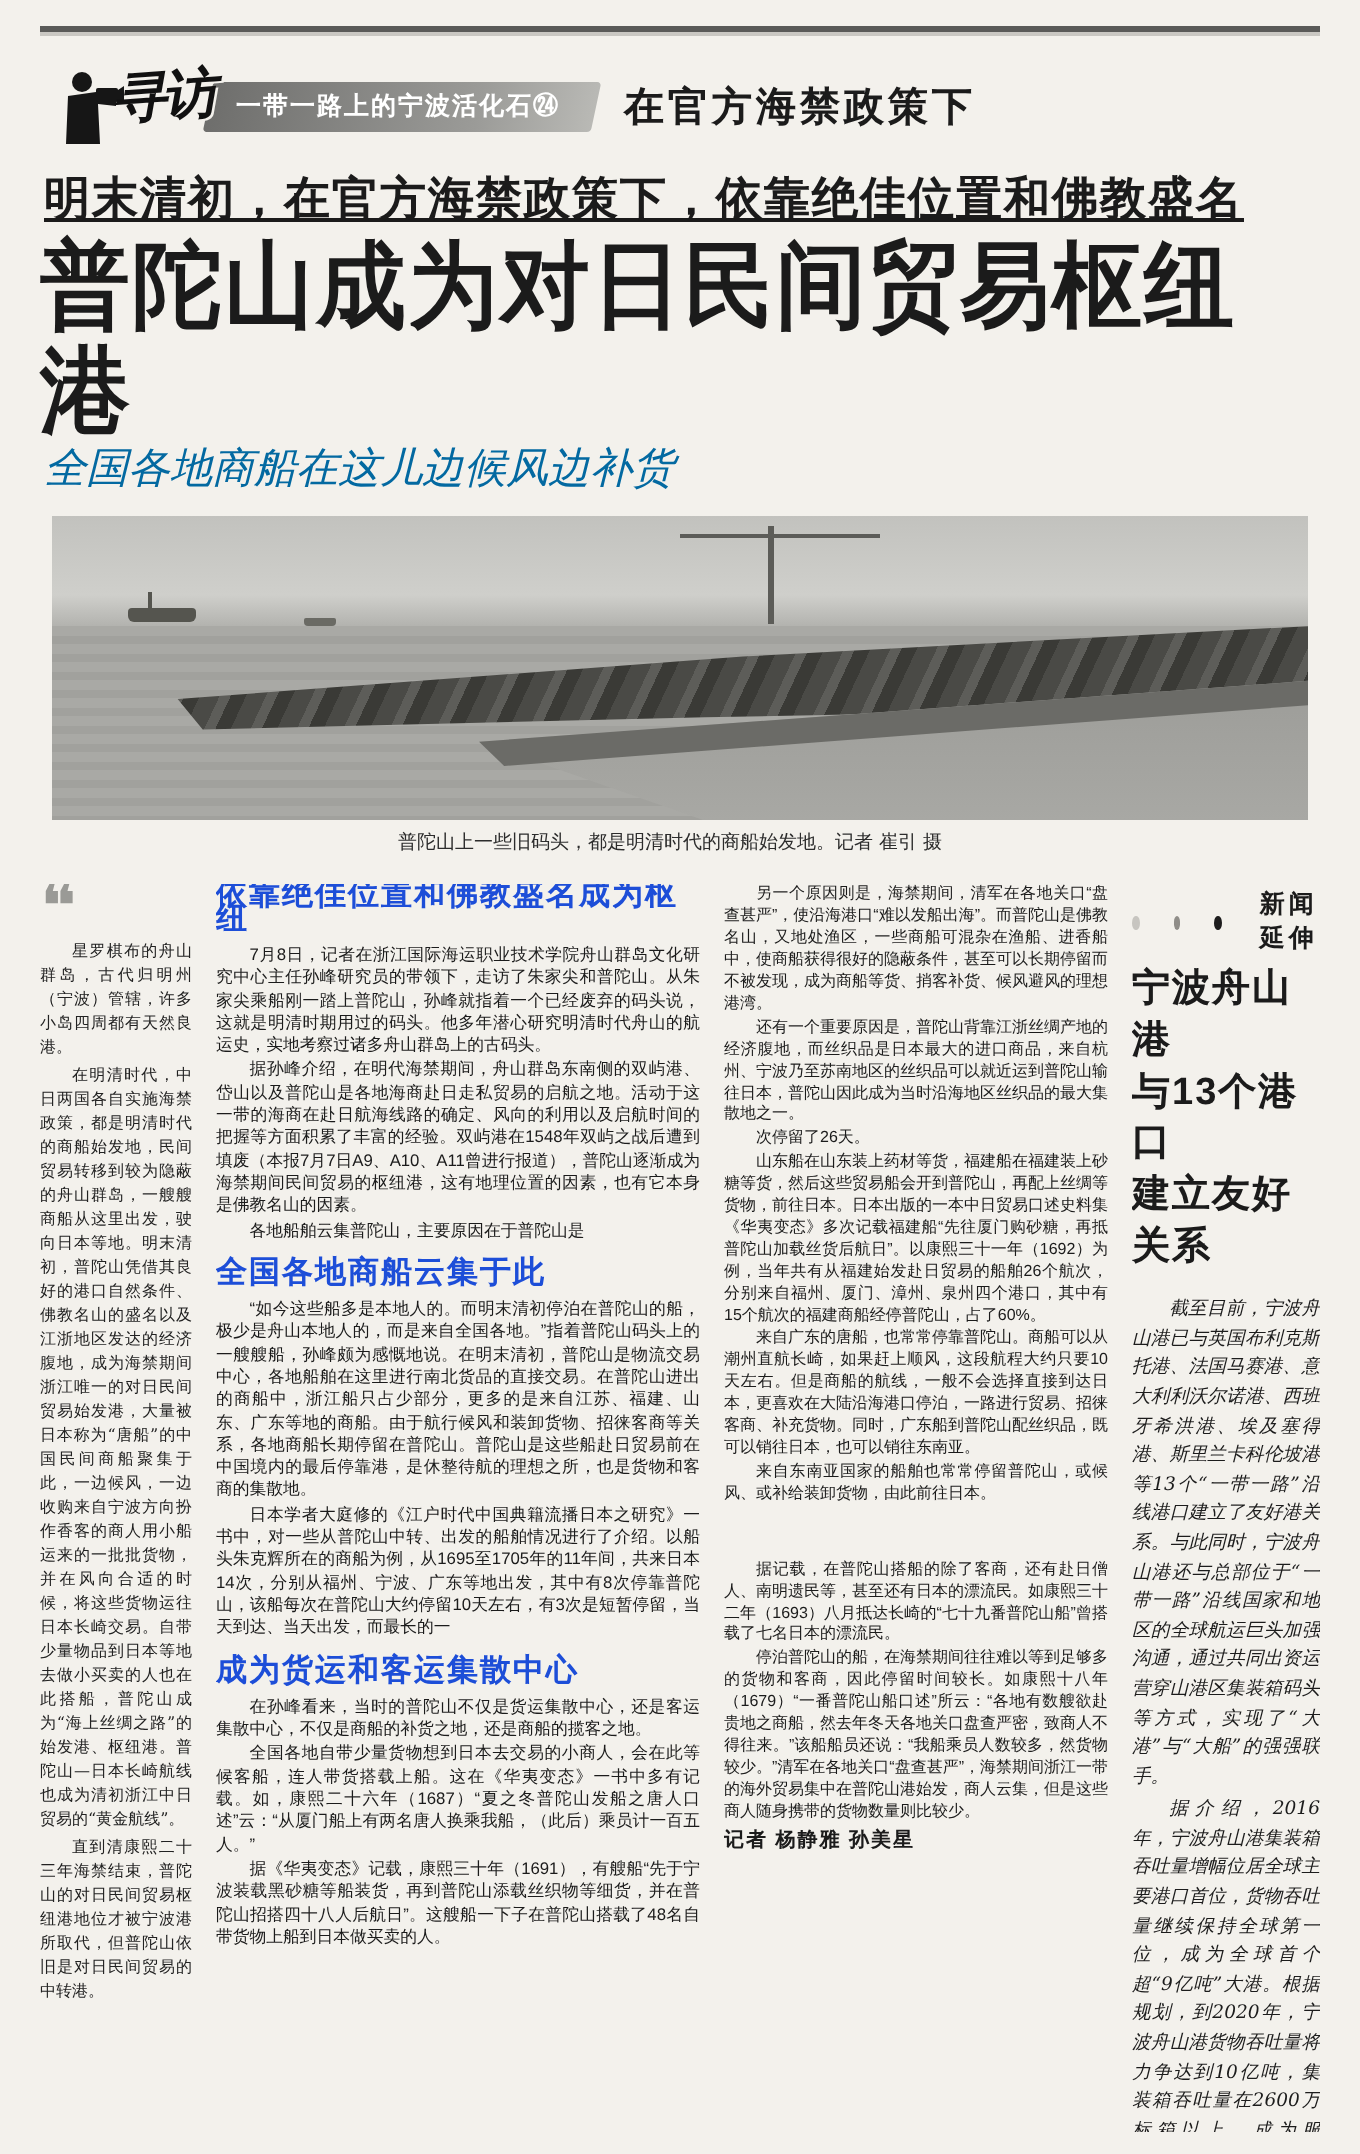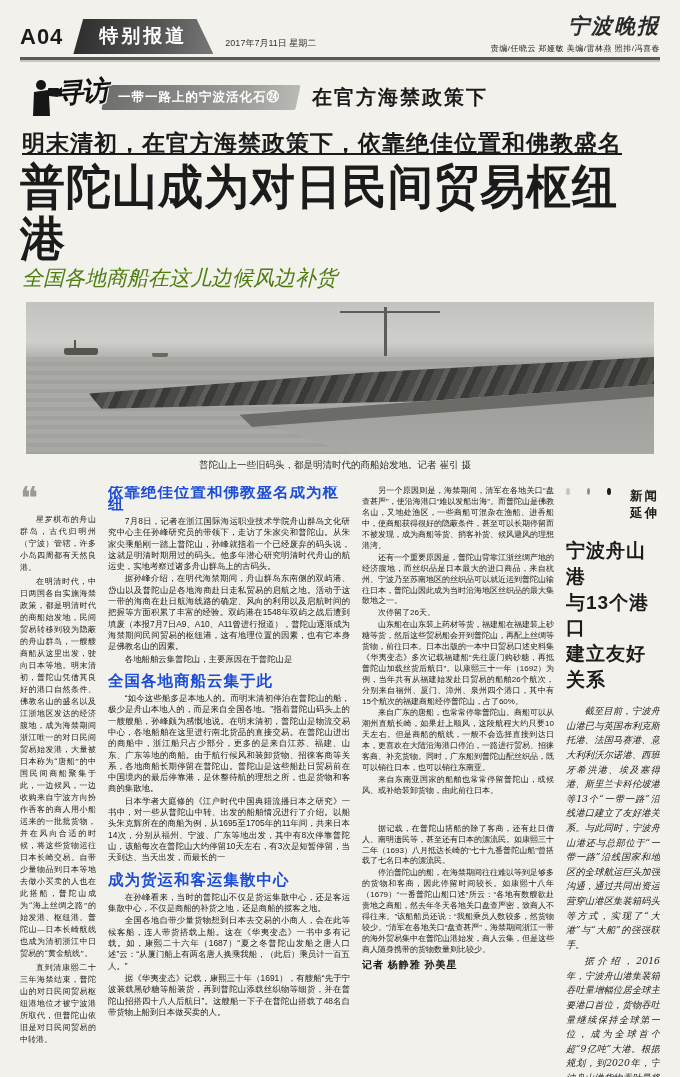--- a/index.html
+++ b/index.html
@@ -41,21 +41,21 @@
     color:#fff; font-size:12.5px; font-weight:700; letter-spacing:1px;
     padding:4px 18px 4px 14px; transform:skewX(-12deg); margin-left:-4px;
     border-radius:2px;
   }
   .series-banner > span { display:inline-block; transform:skewX(12deg); }
   .series-topic { font-size:20px; font-weight:900; margin-left:14px; letter-spacing:2px; }
 
   
   .kicker { font-size:23px; font-weight:900; letter-spacing:1px; margin:10px 0 2px 2px;text-decoration:underline; }
   .mainline { font-size:45px; font-weight:900; letter-spacing:1px; line-height:1.1; transform:scaleY(1.05); transform-origin:left top; margin:2px 0 4px 0; }
-  .subline { font-family:"DejaVu Serif", serif; font-style:italic; font-size:21px; color:#4d7c0f; line-height:1.35; margin-left:2px; }
+  .subline { font-family:"DejaVu Serif", serif; font-style:italic; font-size:21px; color:#0369a1; line-height:1.35; margin-left:2px; }
 
   
   .photo { position:relative; height:152px; margin:10px 6px 0 6px; overflow:hidden;
     background:linear-gradient(180deg,#c2c2be 0%,#cfcfcb 26%,#b3b3af 36%,#a6a6a2 100%); }
   .ph-sea { position:absolute; inset:0; top:36%;
     background:repeating-linear-gradient(180deg,#a9a9a5 0 5px,#a1a19d 5px 9px); }
   .ph-structures { position:absolute; right:0; top:16%; width:58%; height:22%;
     background:repeating-linear-gradient(90deg,#8e8e8a 0 16px,#c0c0bc 16px 26px,#75757 1 26px 40px,#a5a5a1 40px 52px);
     opacity:.85; }
   .ph-crane-mast { position:absolute; left:57%; top:3%; width:3px; height:32%; background:#5c5c58; }
@@ -87,46 +87,33 @@
   .sec-head.first { margin-top:0; }
   .main-col .para { margin-bottom:1px; }
 
   .cont-col { flex:0 0 192px; font-size:8px; line-height:10.9px; overflow:hidden; }
   .cont-col .para { margin-bottom:1px; }
   .col-gap { height:26px; }
   .byline { text-align:left; font-weight:700; font-size:10px; margin-top:4px; letter-spacing:1px; }
 
   
   .news-sb { flex:1 1 auto; overflow:hidden; }
-  .ns-head { display:flex; align-items:flex-start; gap:17px; margin:2px 0 16px 0; }
+  .ns-head { display:flex; align-items:center; gap:17px; margin:2px 0 4px 0; }
   .dot { width:7px; height:7px; border-radius:50%; display:inline-block; }
   .dot1 { background:#c7c5c0; } .dot2 { background:#8f8d88; } .dot3 { background:#1d1d1d; }
   .ns-label { font-size:12.5px; font-weight:900; letter-spacing:2px; margin-left:2px; }
   .ns-title { font-size:19px; font-weight:900; line-height:1.35; letter-spacing:1px; margin-bottom:12px; }
   .ns-body { font-family:"DejaVu Serif", serif; font-style:italic; font-size:9.3px; line-height:14.6px; color:#1c1c1c; }
   .ns-body .para { margin-bottom:2px; }
 </style>
 </head>
 <body>
 
 <div class="page">
 
-  <header class="hdr">
-    <div class="hdr-left">
-      <span class="pageno">A04</span>
-      <div class="section-flag">
-        <span>特别报道</span>
-      </div>
-      <span class="hdr-date">2017年7月11日 星期二</span>
-    </div>
-    <div class="hdr-right">
-      <div class="masthead">宁波晚报</div>
-      <div class="credits">责编/任晓云 郑娅敏 美编/雷林燕 照排/冯喜春</div>
-    </div>
-  </header>
   <div class="hdr-rule"></div>
 
   <div class="series">
     <svg class="cam-icon" viewBox="0 0 34 38">
       <circle cx="13" cy="7" r="5" fill="#161616"></circle>
       <path d="M6 14 L20 12 L30 15 L30 19 L21 18 L22 38 L5 38 L6 14 Z" fill="#161616"></path>
       <rect x="20" y="10" width="11" height="7" rx="1" fill="#161616"></rect>
       <path d="M31 11 L34 9 L34 18 L31 16 Z" fill="#161616"></path>
     </svg>
     <span class="xunfang">寻访</span>

